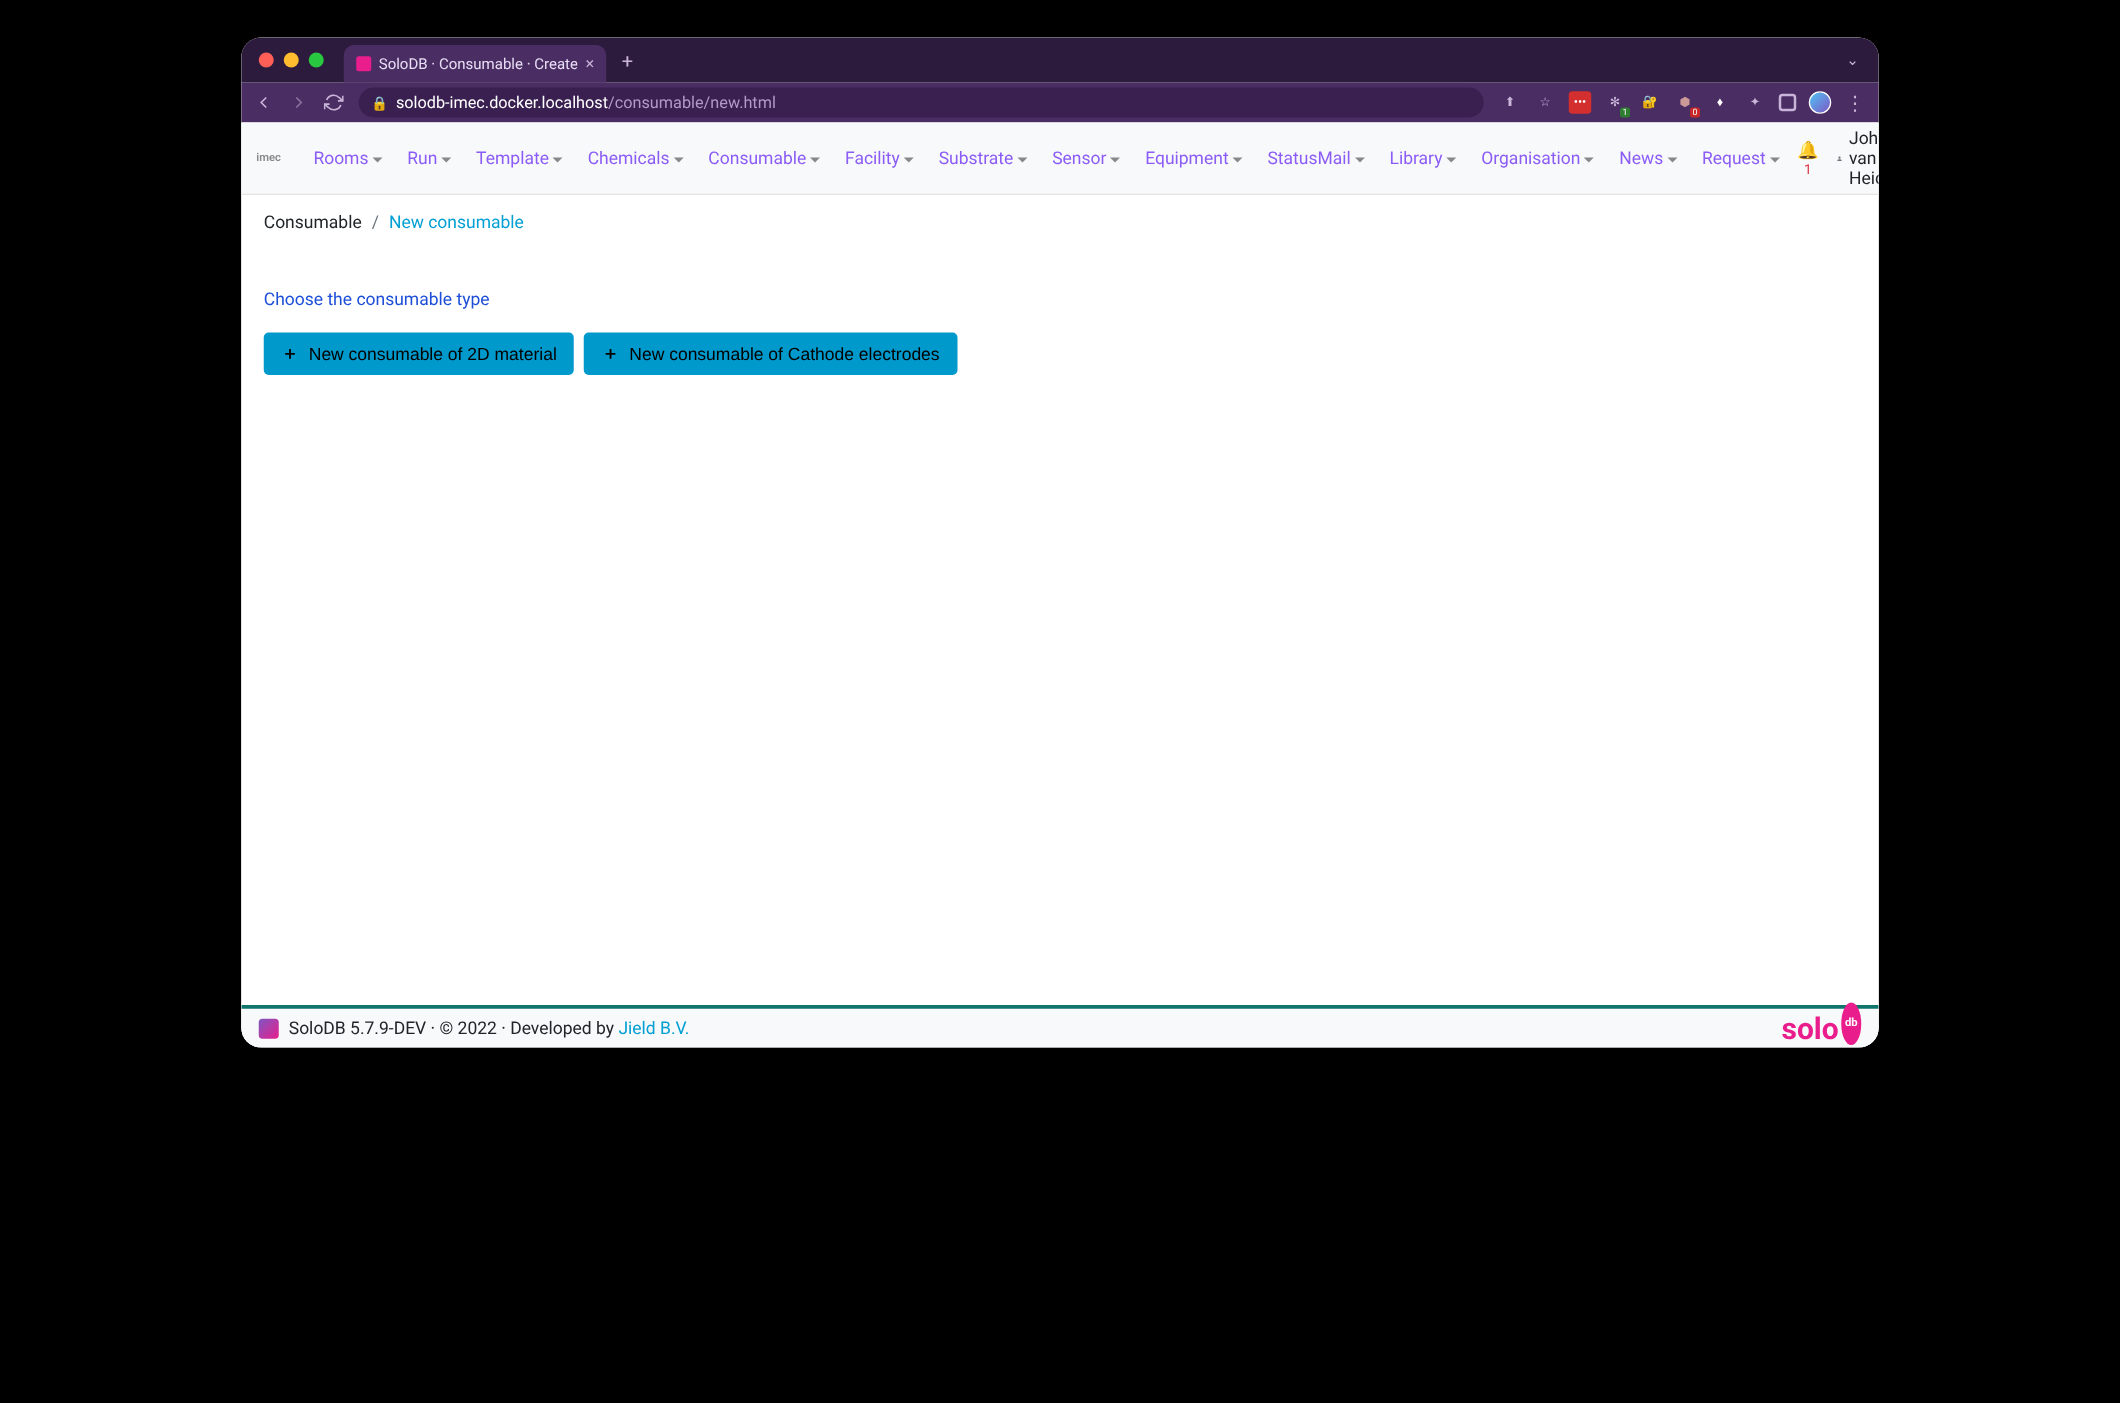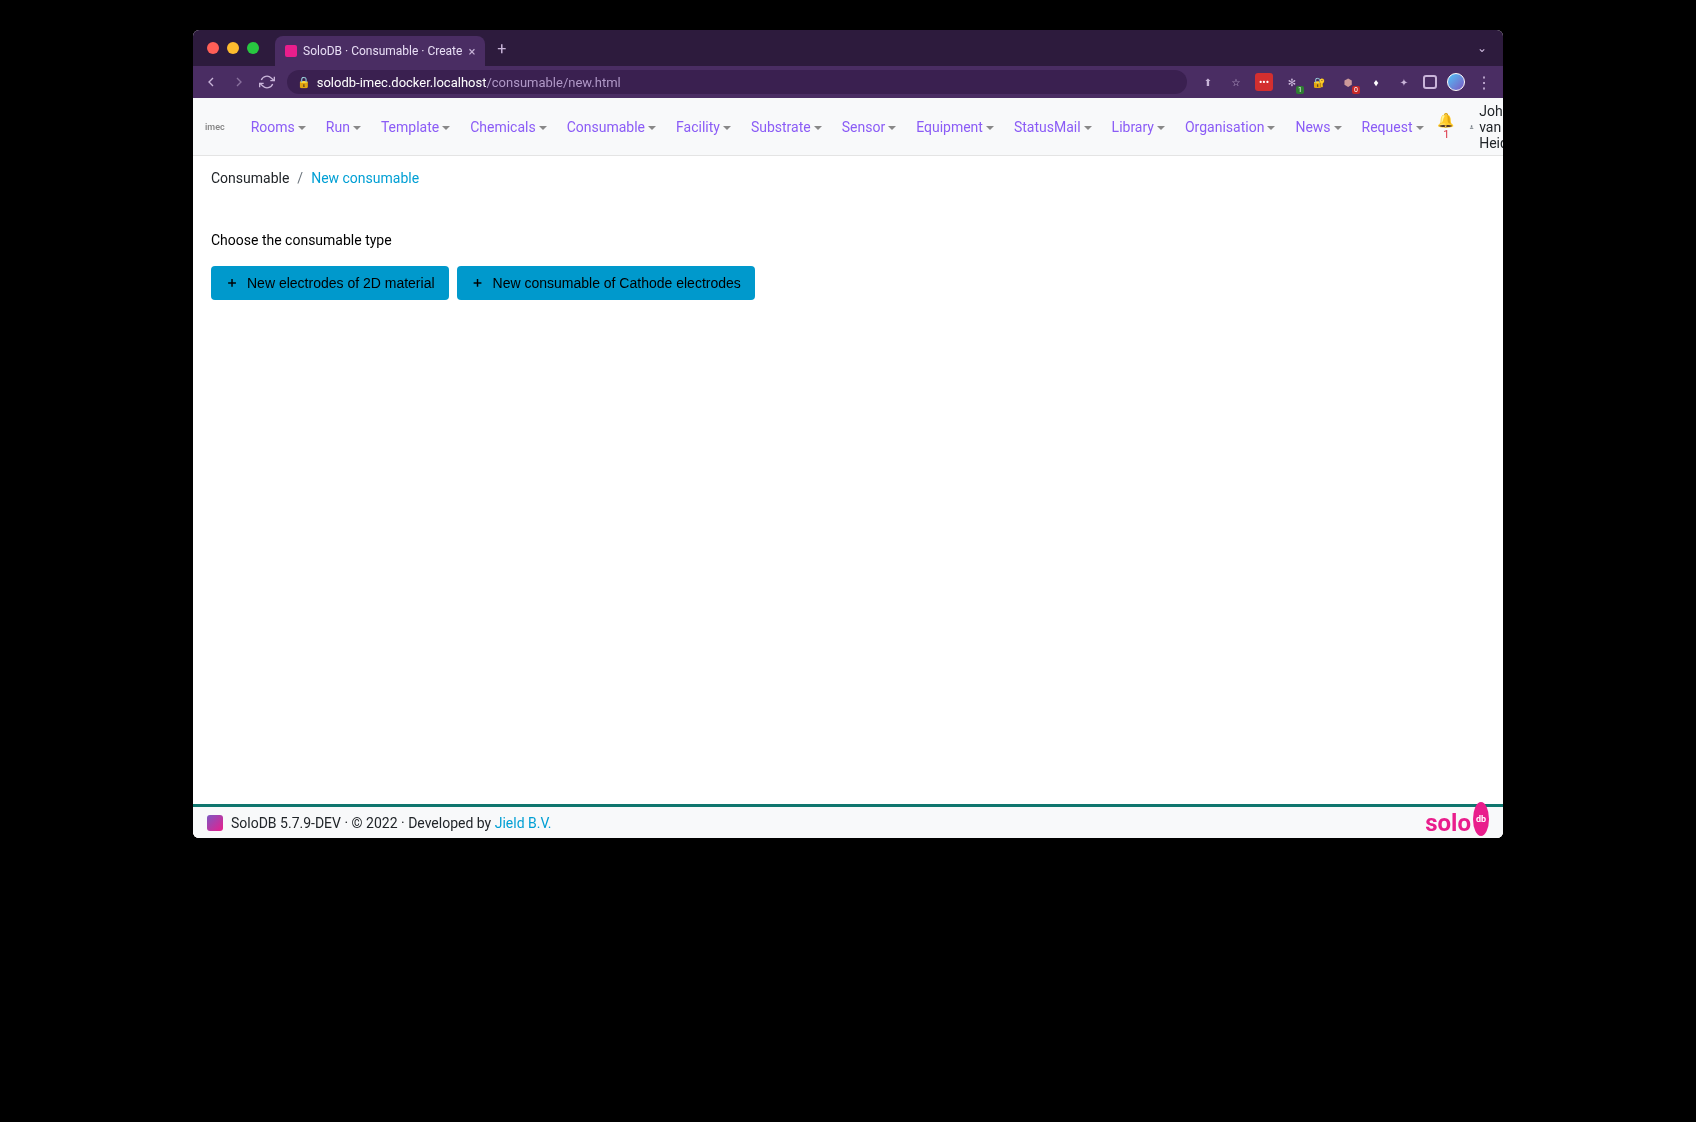--- a/index.html
+++ b/index.html
@@ -10,21 +10,21 @@
       height: 1122px;
       display: flex;
       align-items: flex-start;
       justify-content: center;
       padding-top: 30px;
     }
     .browser-window {
       width: 1310px;
       height: 808px;
       background: #fff;
-      border-radius: 6px;
+      border-radius: 16px;
       overflow: hidden;
       box-shadow: 0 10px 40px rgba(0,0,0,0.5);
       display: flex;
       flex-direction: column;
     }
     
     .tab-bar {
       background: #2d1b3d;
       height: 36px;
       display: flex;
@@ -203,21 +203,21 @@
       margin-bottom: 10px;
     }
     .breadcrumb .sep { color: #6c757d; }
     .breadcrumb .active { color: #009fd4; }
     .page-title {
       color: #e91e8c;
       font-size: 34px;
       font-weight: 600;
       margin-bottom: 8px;
     }
-    .subtitle { font-size: 14px; margin-bottom: 18px; color: #000000; margin-top: 46px; }
+    .subtitle { font-size: 14px; margin-bottom: 18px; color: #1d4ed8; margin-top: 46px; }
     .btn-row { display: flex; gap: 8px; }
     .btn-primary {
       background: #0099cc;
       color: #000;
       border: none;
       padding: 8px 14px;
       font-size: 14px;
       border-radius: 4px;
       cursor: pointer;
       display: flex;
@@ -400,21 +400,21 @@
     <div class="content">
       <div class="breadcrumb">
         <span>Consumable</span>
         <span class="sep">/</span>
         <span class="active">New consumable</span>
       </div>
       <p class="subtitle">Choose the consumable type</p>
       <div class="btn-row">
         <button class="btn-primary">
           <span class="plus">＋</span>
-          <span>New electrodes of 2D material</span>
+          <span>New consumable of 2D material</span>
         </button>
         <button class="btn-primary">
           <span class="plus">＋</span>
           <span>New consumable of Cathode electrodes</span>
         </button>
       </div>
     </div>
 
     <div class="footer">
       <div class="footer-left">

